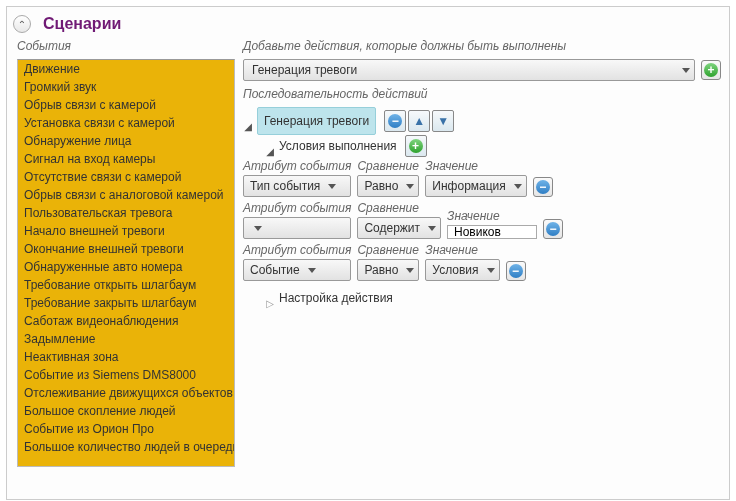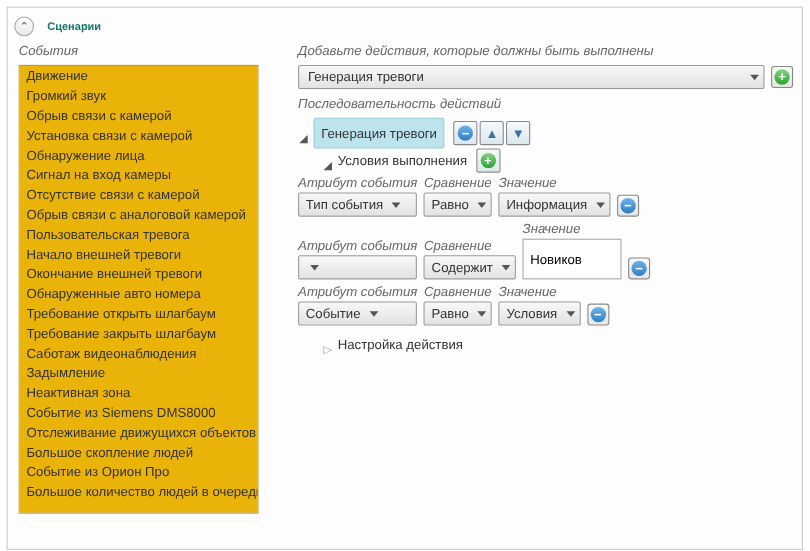--- a/index.html
+++ b/index.html
@@ -34,27 +34,26 @@
     display: flex;
     align-items: center;
     justify-content: center;
     background: linear-gradient(#fff, #e8e8e8);
     font-size: 10px;
     color: #555;
     cursor: pointer;
   }
   .title {
     font-weight: bold;
-    font-size: 10px;
-    color: #0f766e;
+    font-size: 16px;
+    color: #701a75;
   }
   .body {
     display: flex;
     height: calc(100% - 36px);
-    gap: 28px;
   }
   .left {
     width: 232px;
     padding: 0 4px 6px 10px;
   }
   .right {
     flex: 1;
     padding: 0 8px 6px 4px;
   }
   .section-label {
@@ -182,21 +181,21 @@
     flex-direction: column;
     gap: 2px;
   }
   .cond-lbl {
     font-style: italic;
     color: #666;
     font-size: 12px;
     line-height:14px;
   }
   .text-input {
-    height: 37px;
+    height: 14px;
     border: 1px solid #aaa;
     padding: 0 6px;
     font-size: 12px;
     font-family: inherit;
     width: 90px;
   }
 </style>
 </head>
 <body>
 

